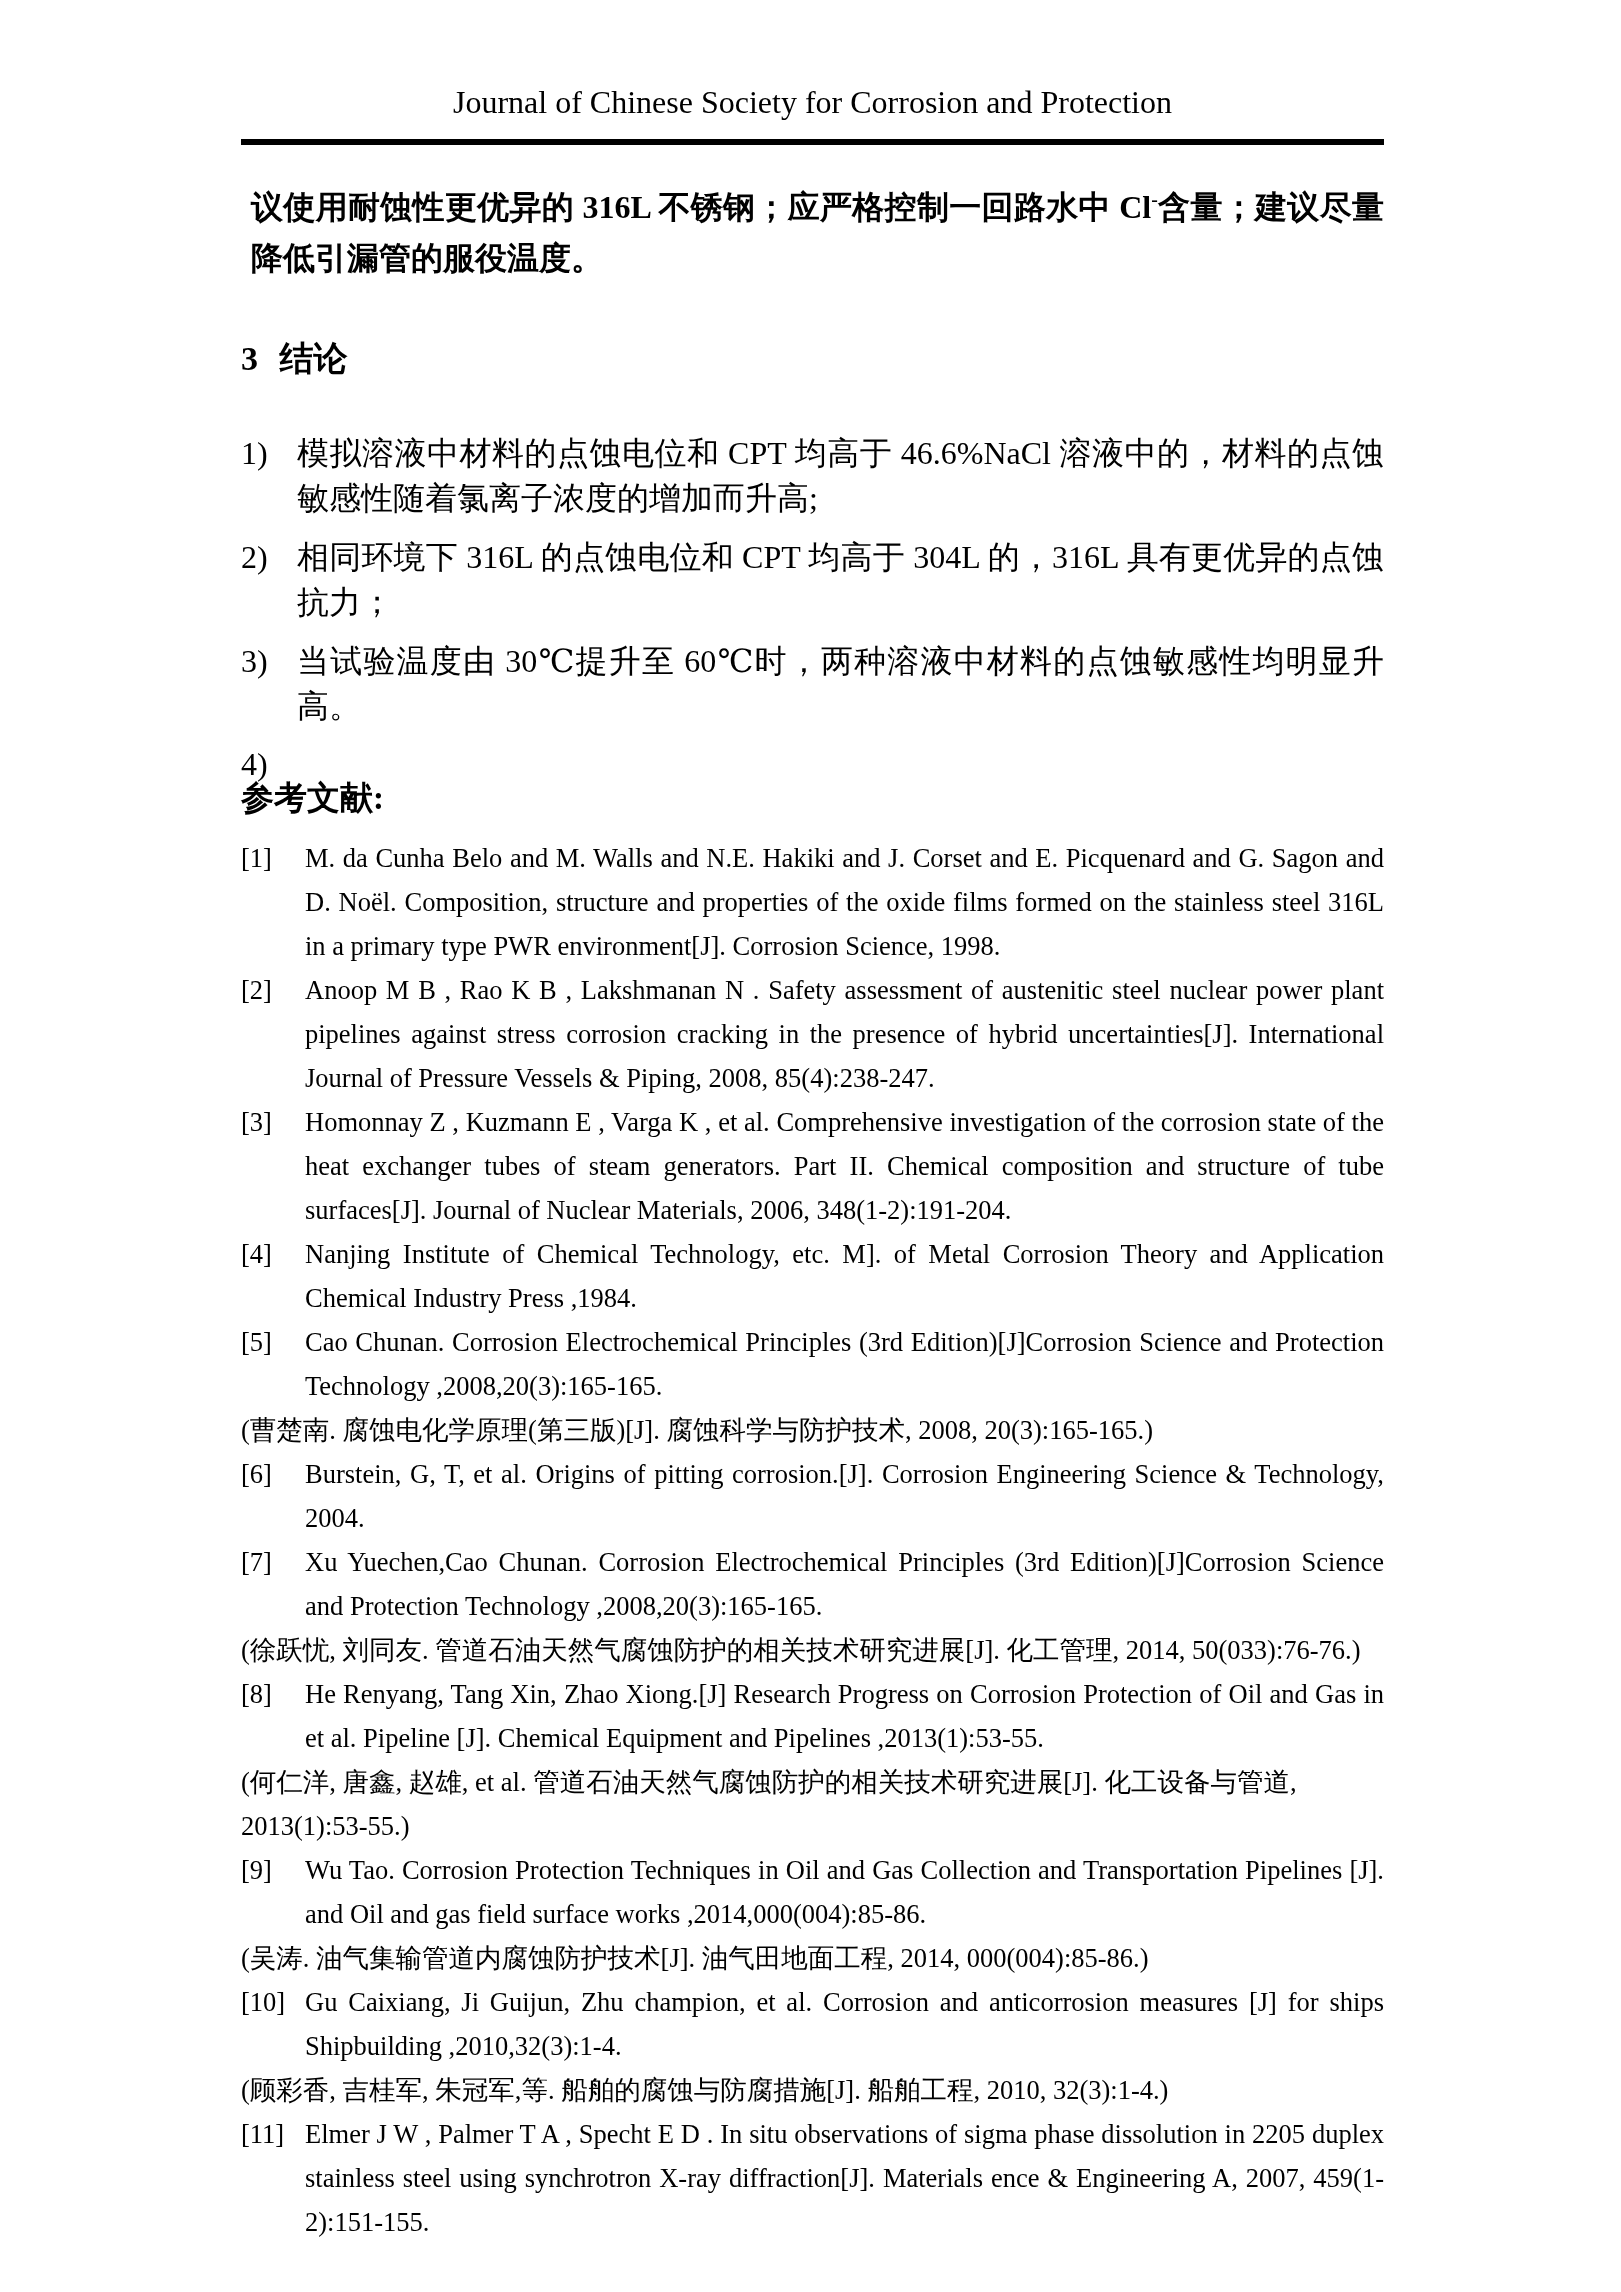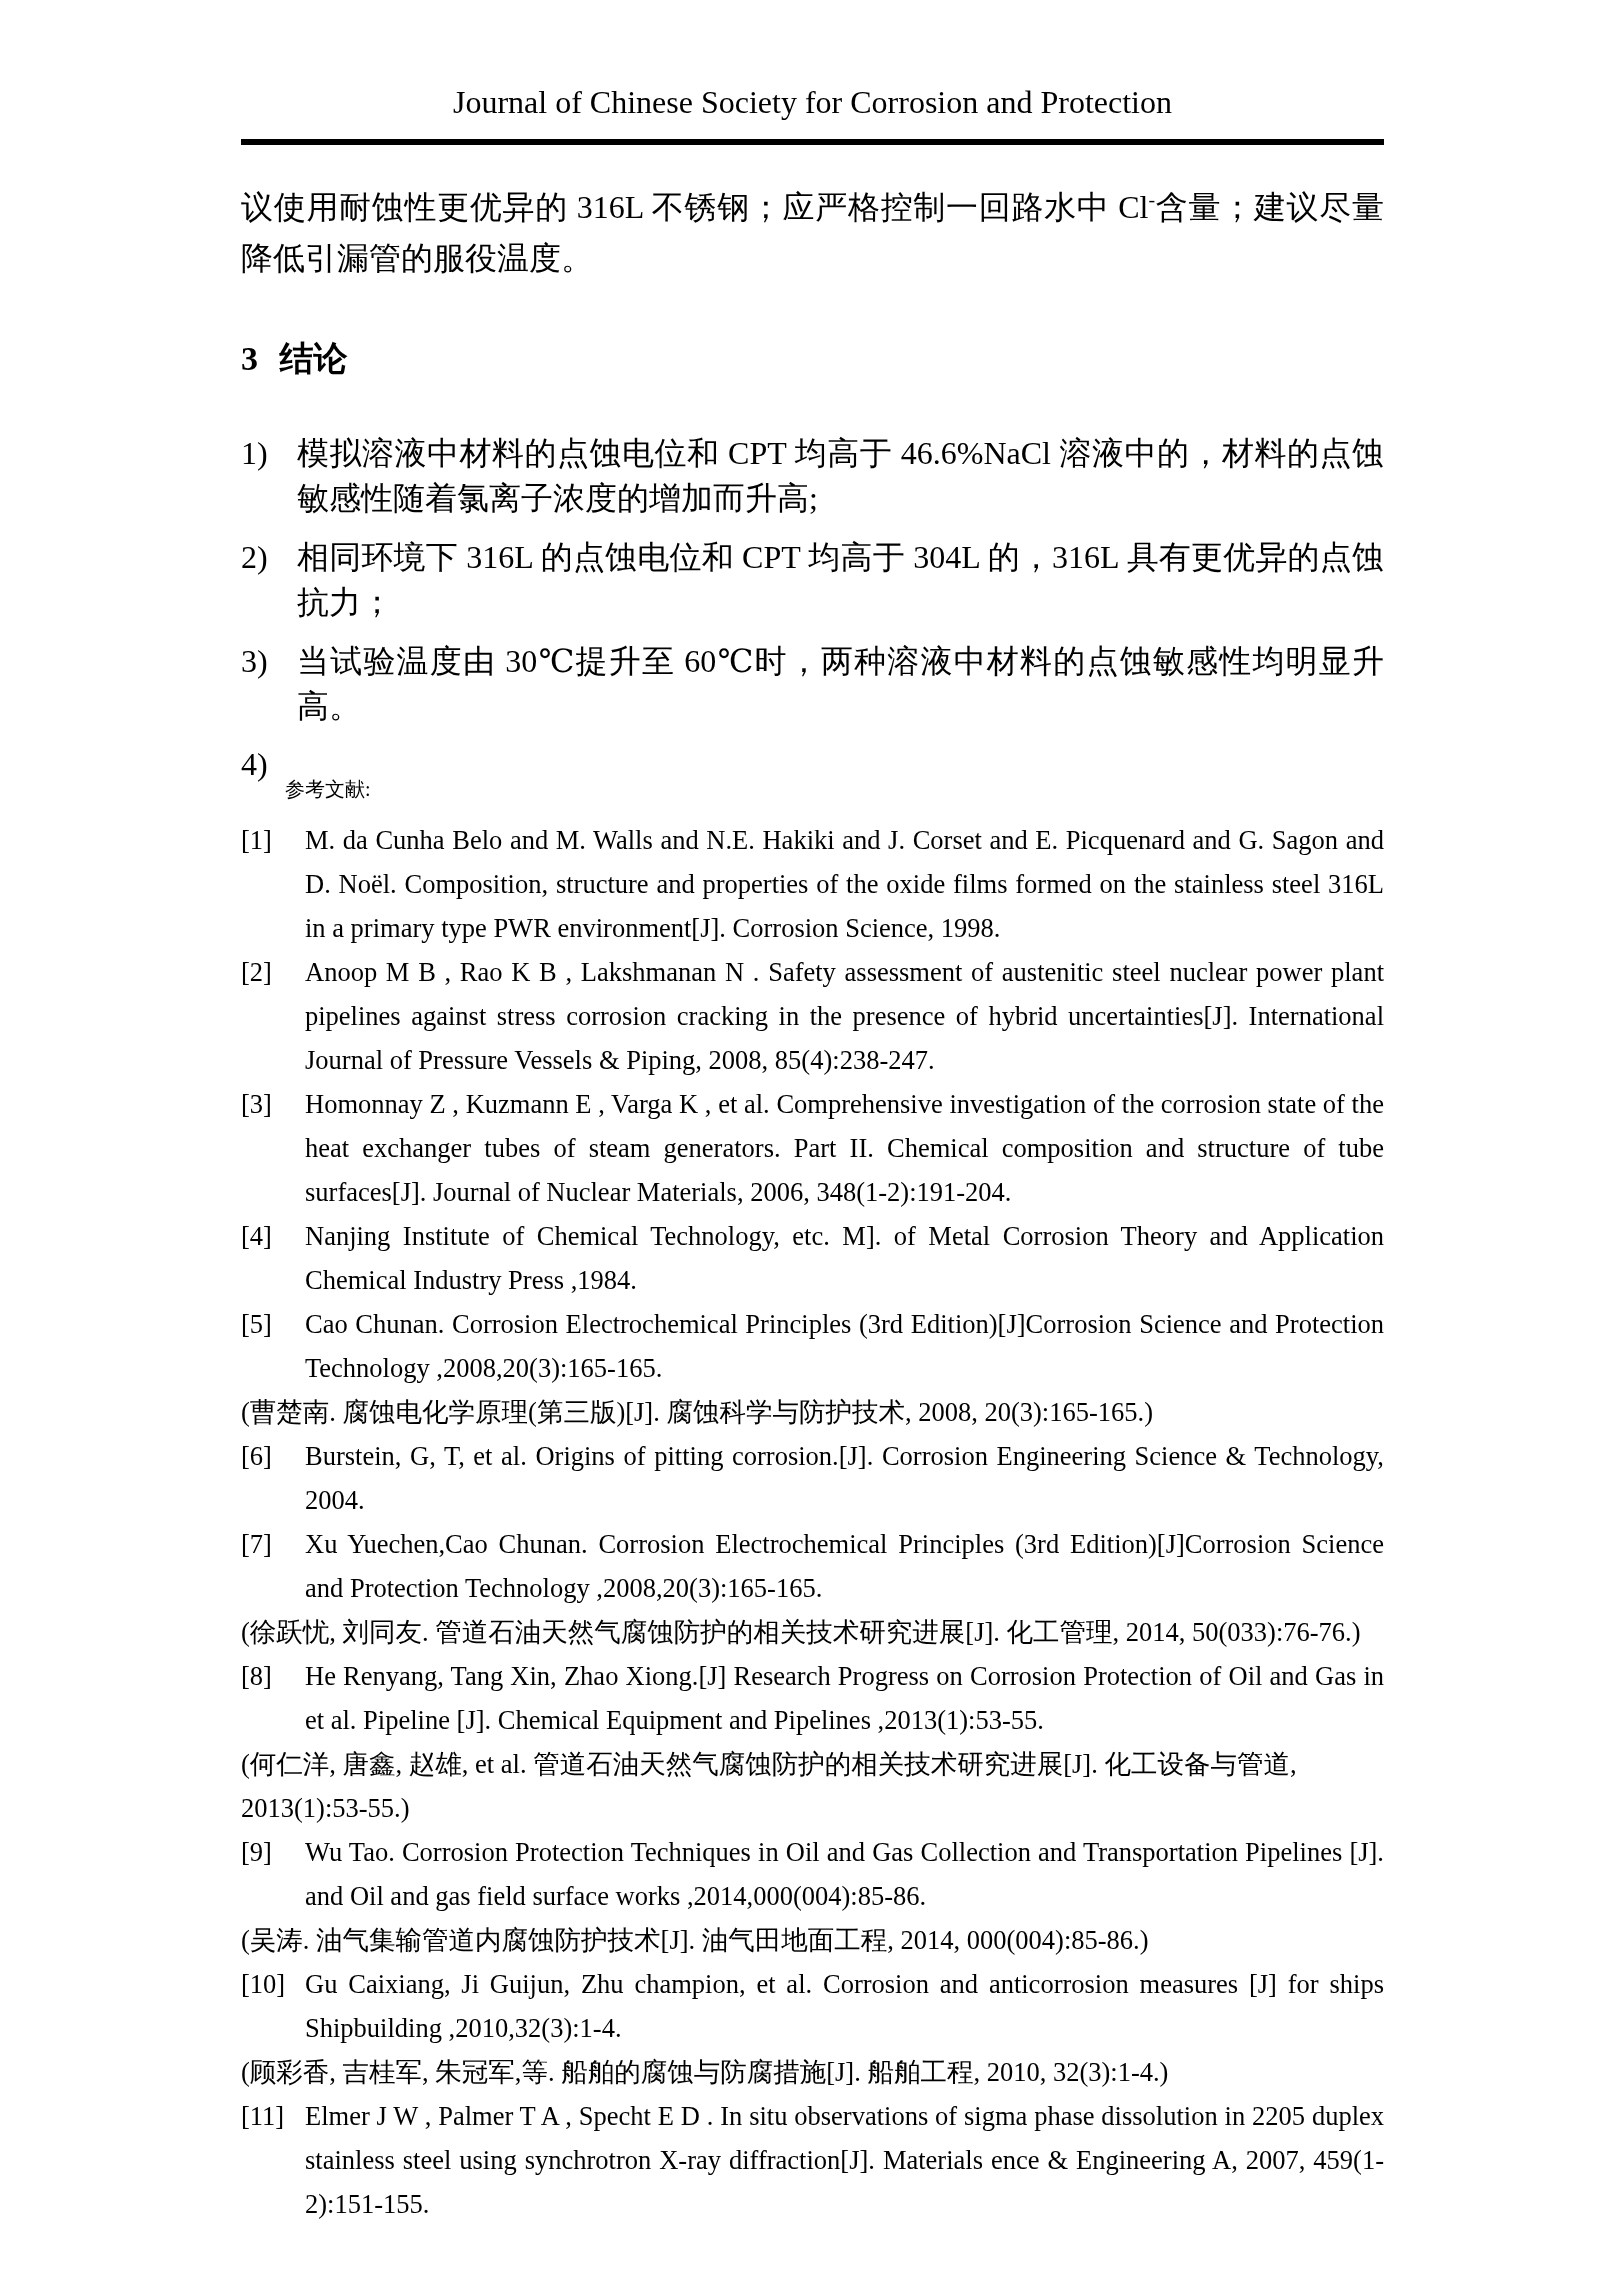--- a/index.html
+++ b/index.html
@@ -33,24 +33,25 @@
     line-height: 39px;
     margin-top: 9.8px;
   }
   .header-rule {
     height: 5.9px;
     background: #000000;
     margin-top: 17.6px;
   }
   
   .intro {
-    margin: 37px 0 0 0;
+    margin: 37px 0 0 10px;
     font-size: 32px;
     line-height: 51px;
     text-align: justify;
+    font-weight: bold;
   }
   .intro sup {
     font-size: 0.62em;
     vertical-align: super;
     line-height: 0;
   }
   .section-heading {
     margin: 55px 0 8px 0;
     font-size: 34px;
     line-height: 39px;
@@ -70,23 +71,22 @@
     margin-bottom: 13.7px;
   }
   .conclusion-num {
     position: absolute;
     left: 0;
     top: 0;
   }
   
   .ref-heading {
     margin-top: 47px;
-    font-size: 20px;
-    font-weight: 400;
-    margin-left: 44px;
+    font-size: 33px;
+    font-weight: 700;
   }
   .references {
     margin-top: 15.7px;
     font-size: 26.5px;
     line-height: 44px;
   }
   .ref-en {
     padding-left: 64px;
     text-align: justify;
   }

